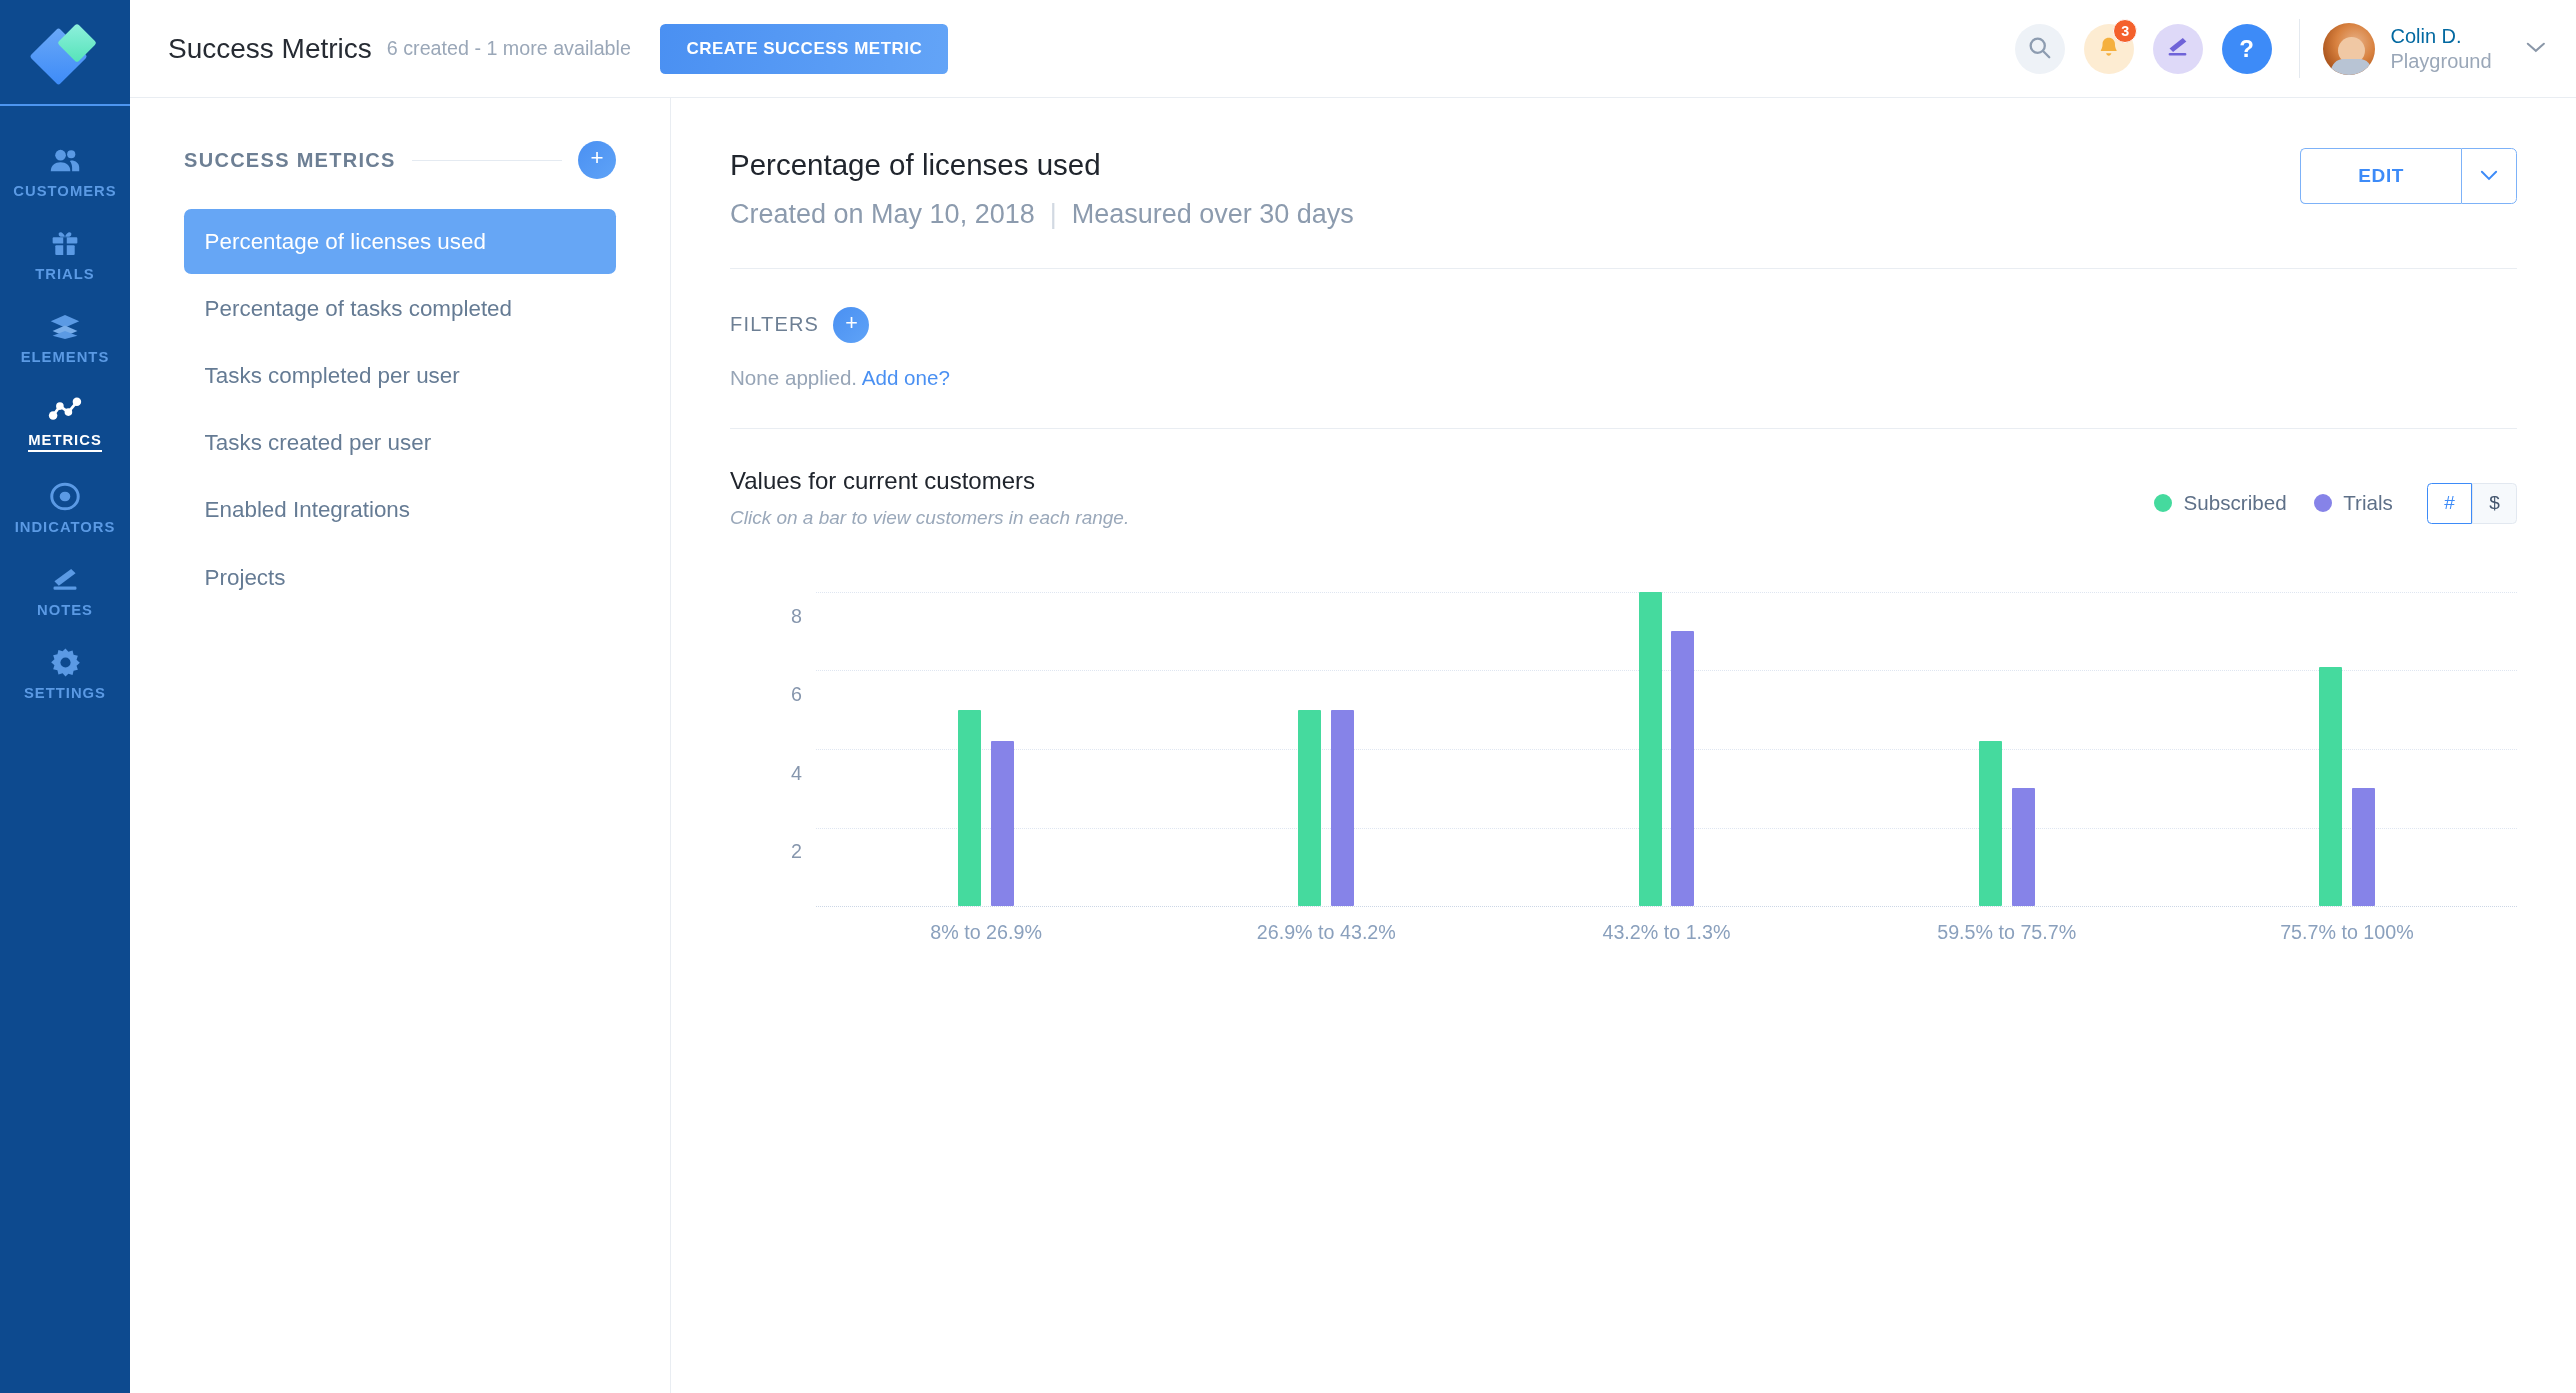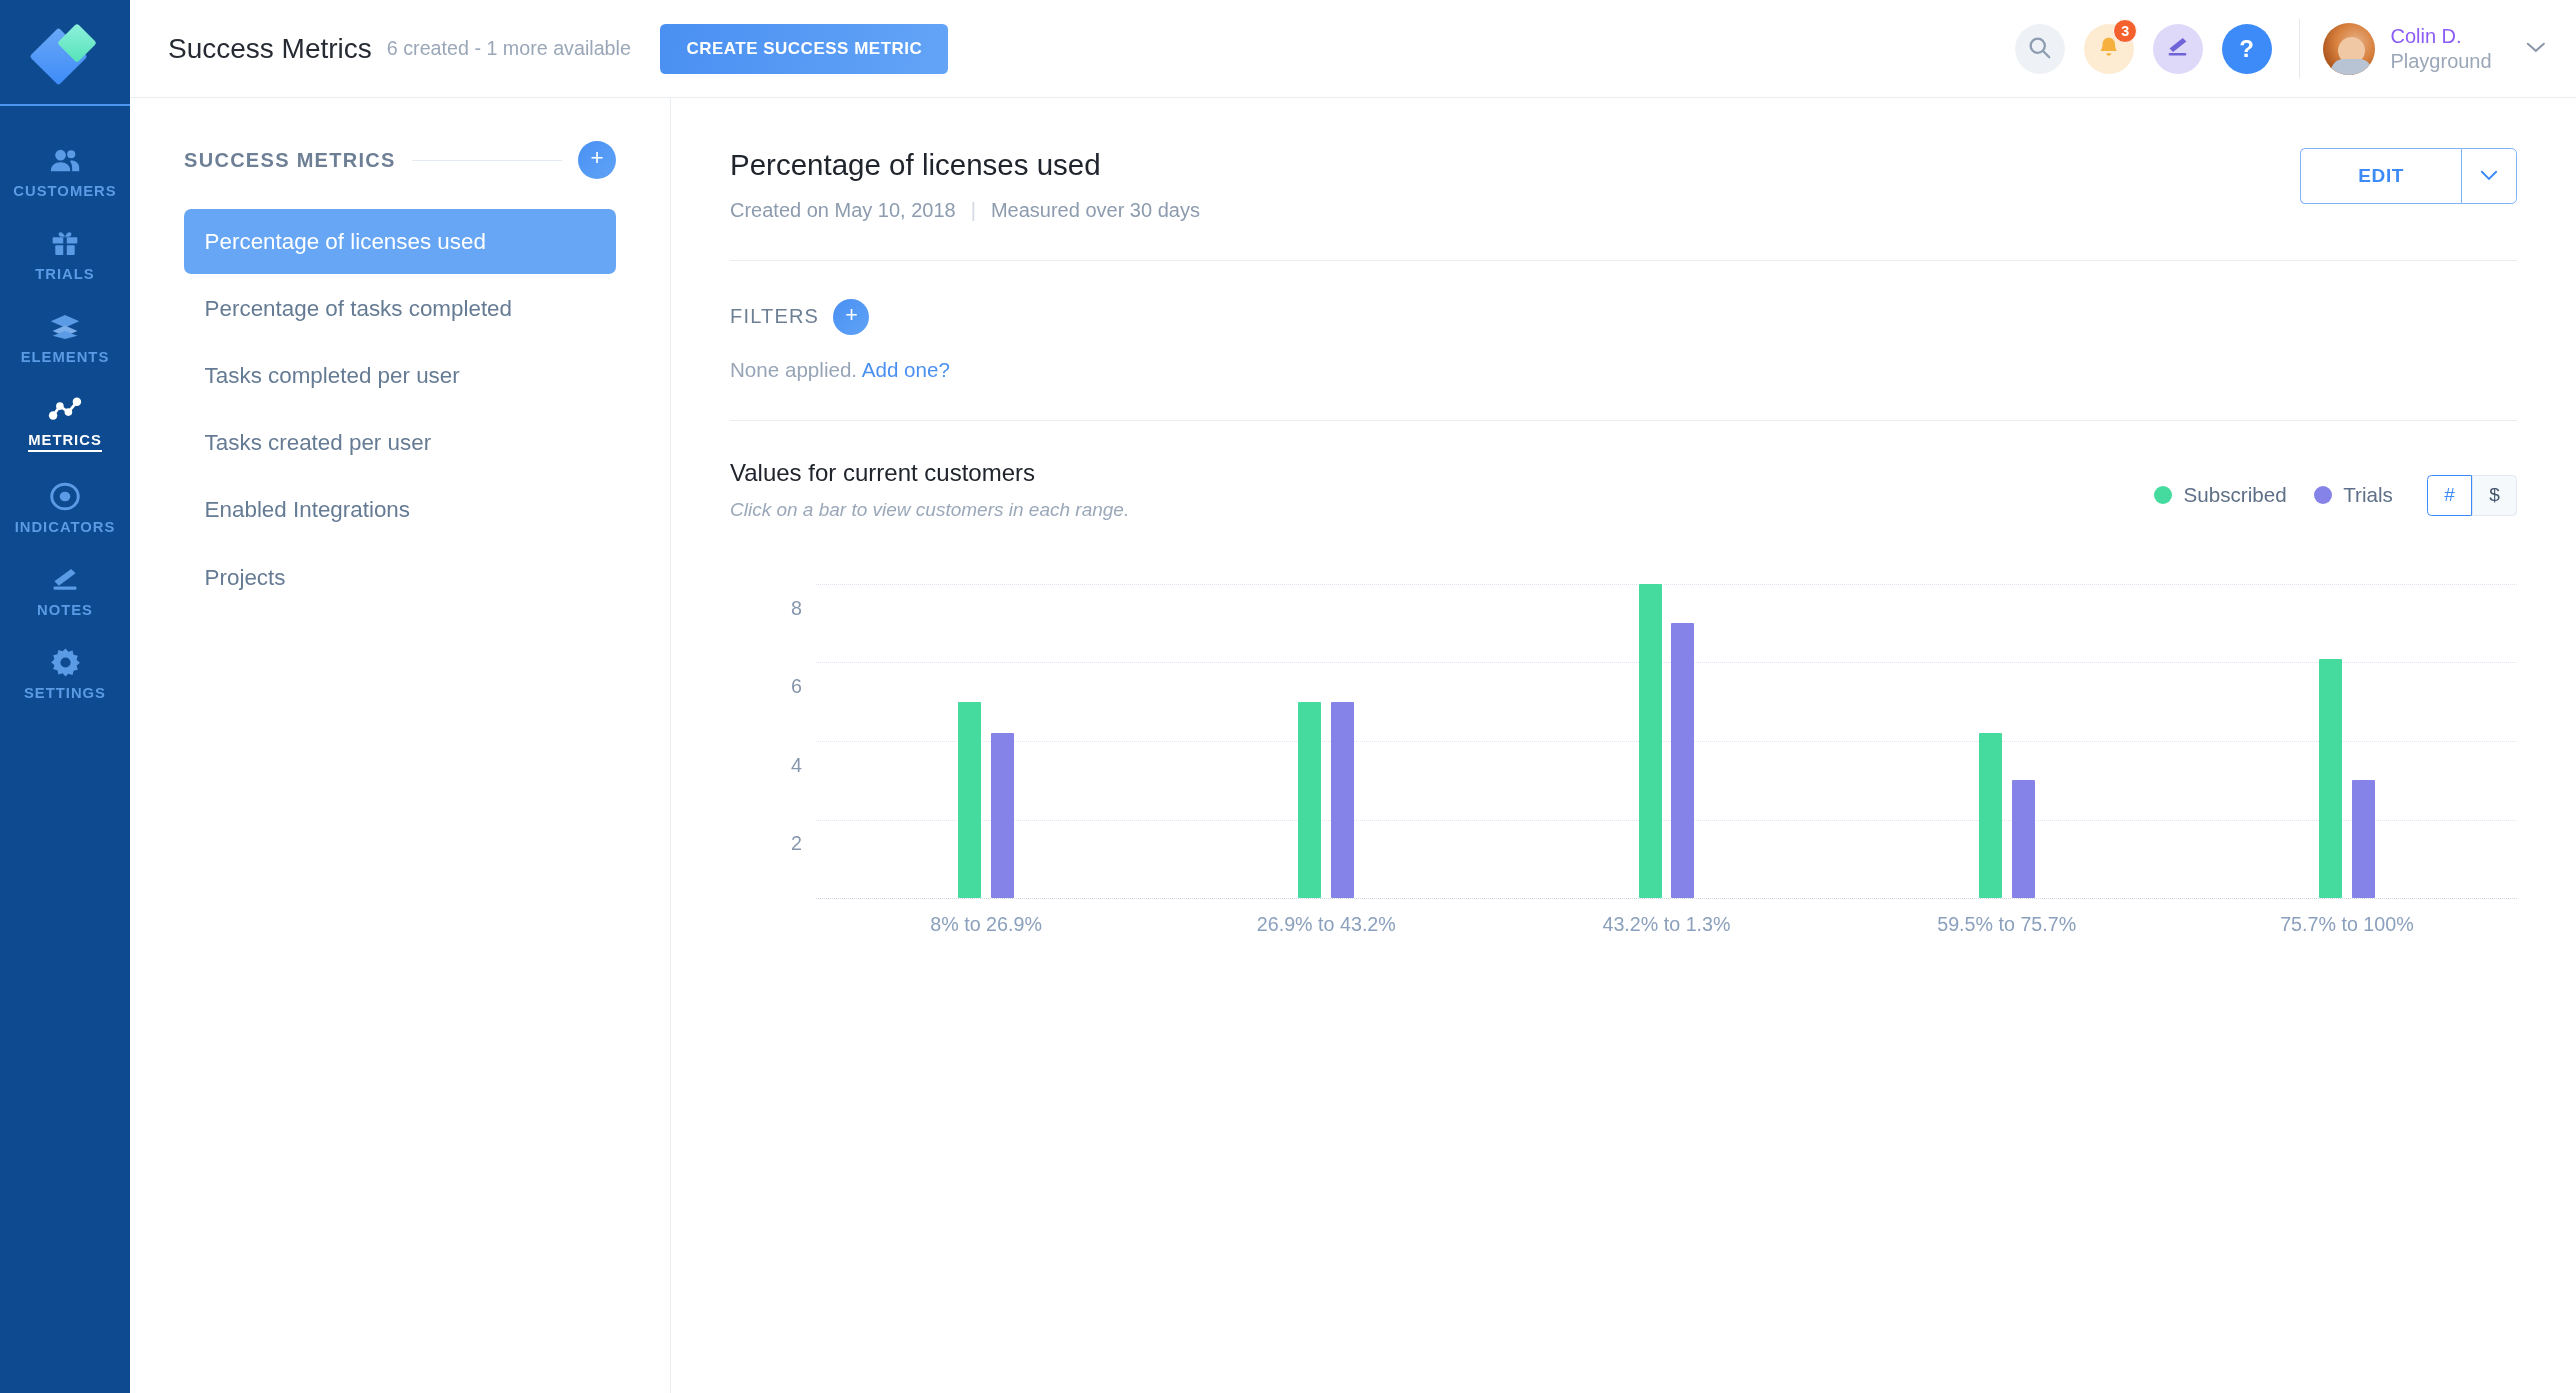--- a/index.html
+++ b/index.html
@@ -96,21 +96,21 @@
   }
   .avatar::before {
     content:""; position:absolute; left:14.3px; top:14.3px; width:27px; height:27px;
     border-radius:50%; background:#f0c8a4;
   }
   .avatar::after {
     content:""; position:absolute; left:7.2px; top:36px; width:41px; height:27px;
     border-radius:12.5px 12.5px 0 0; background:#b8c4d4;
   }
   .u-names { display: flex; flex-direction: column; line-height: 1.25; }
-  .u-name { font-size: 20px; color: #8b5cf6; }
+  .u-name { font-size: 20px; color: #0369a1; }
   .u-org  { font-size: 20px; color: #9aa7b8; }
   .chev-d { margin-left: 19.7px; color: #8a97a8; }
 
   
   .body { flex: 1; display: flex; min-height: 0; }
 
   
   .listpane {
     width: 541px; min-width: 541px; background: #fff;
     border-right: 0.9px solid #e9edf2; padding: 43px 0 0 0;
@@ -136,21 +136,21 @@
     padding: 19.7px 20.6px; border-radius: 7.2px; cursor: pointer; margin-bottom: 1.8px;
     font-family: "Liberation Sans", sans-serif;
   }
   .lp-item.active { background: #66a6f5; color: #fff; }
 
   
   .mainpane { flex: 1; background: #fff; padding: 50px 59px 0 59px; min-width: 0; }
   .mp-head { display: flex; align-items: flex-start; }
   .mp-head-l { flex: 1; min-width: 0; }
   .mp-title { font-size: 29.5px; color: #20252d; font-weight: 400; }
-  .mp-meta { margin-top: 17px; font-size: 20px; color: #8c9bae; display: flex; align-items: center; }
+  .mp-meta { margin-top: 17px; font-size: 27px; color: #8c9bae; display: flex; align-items: center; }
   .mp-meta .pipe { color: #d2d9e2; margin: 0 15px; }
   .edit-group { display: flex; flex-shrink: 0; }
   .btn-edit {
     border: 1.3px solid #7db2f8; border-right: none;
     border-radius: 5.4px 0 0 5.4px; background: #fff; color: #3d8bf8;
     font-size: 19px; font-weight: 700; letter-spacing: 0.6px;
     padding: 16px 57px; cursor: pointer;
     font-family: "Liberation Sans", sans-serif;
   }
   .btn-edit-caret {

